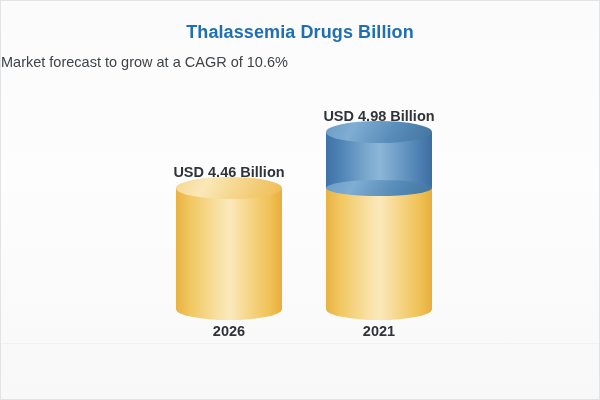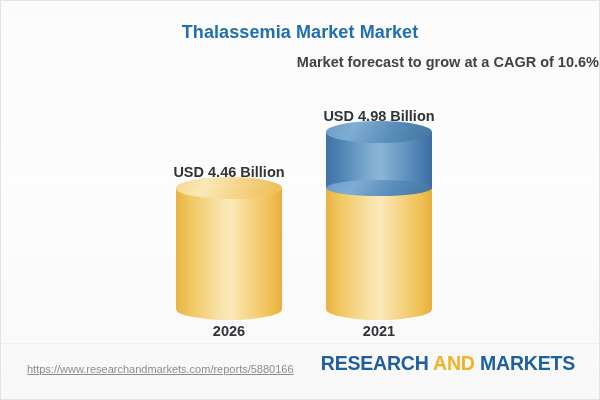--- a/index.html
+++ b/index.html
@@ -33,24 +33,24 @@
     text-align: center;
     color: #1f6fb2;
     font-size: 18px;
     font-weight: bold;
     letter-spacing: 0.1px;
   }
   .chart-subtitle {
     position: absolute;
     left: 0; right: 0;
     top: 53px;
-    text-align: right;
+    text-align: left;
     color: #3f4448;
     font-size: 14.5px;
-    font-weight: bold;
+    font-weight: normal;
   }
 
   
   .plot {
     position: absolute;
     left: 0; top: 80px;
     width: 600px;
     height: 262px;
   }
 
@@ -224,21 +224,21 @@
     letter-spacing: 0.25px;
     color: #1f5fa0;
     white-space: nowrap;
   }
 </style>
 </head>
 <body>
 
 <div class="infographic">
 
-  <div class="chart-title">Thalassemia Market Market</div>
+  <div class="chart-title">Thalassemia Drugs Billion</div>
 
   <div class="chart-subtitle">Market forecast to grow at a CAGR of 10.6%</div>
 
   <div class="plot">
 
     <div class="bar-group g-2026">
 
       <div class="value-label">USD 4.46 Billion</div>
 
       <div class="cyl cyl-2026">
@@ -271,20 +271,18 @@
       </div>
 
       <div class="cat-label">2021</div>
     </div>
 
   </div>
 
   <div class="footer">
     <div class="footer-rule"></div>
 
-    <a class="source-url" href="#">https://www.researchandmarkets.com/reports/5880166</a>
 
     <div class="brand">
-      <div class="brand-main"><span>RESEARCH </span><span class="brand-and">AND </span><span>MARKETS</span></div>
     </div>
   </div>
 
 </div>
 
 </body></html>

